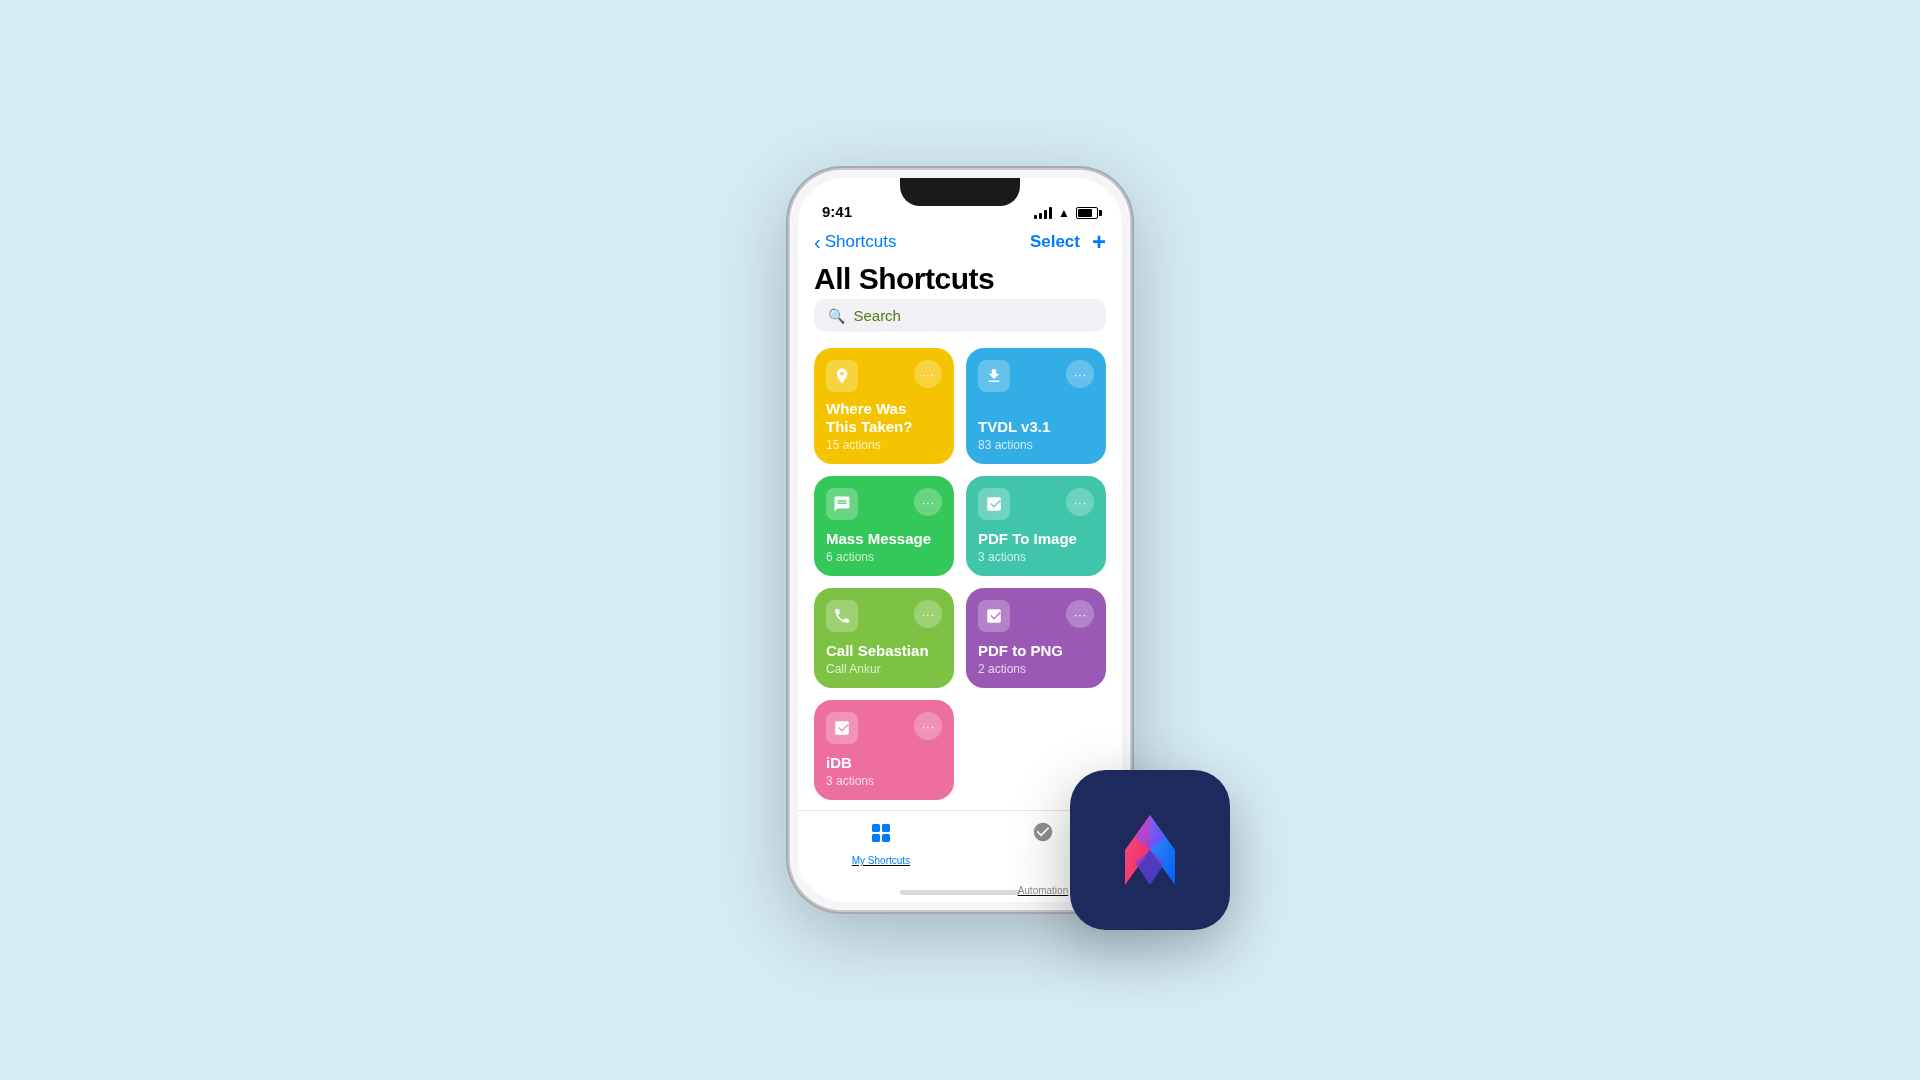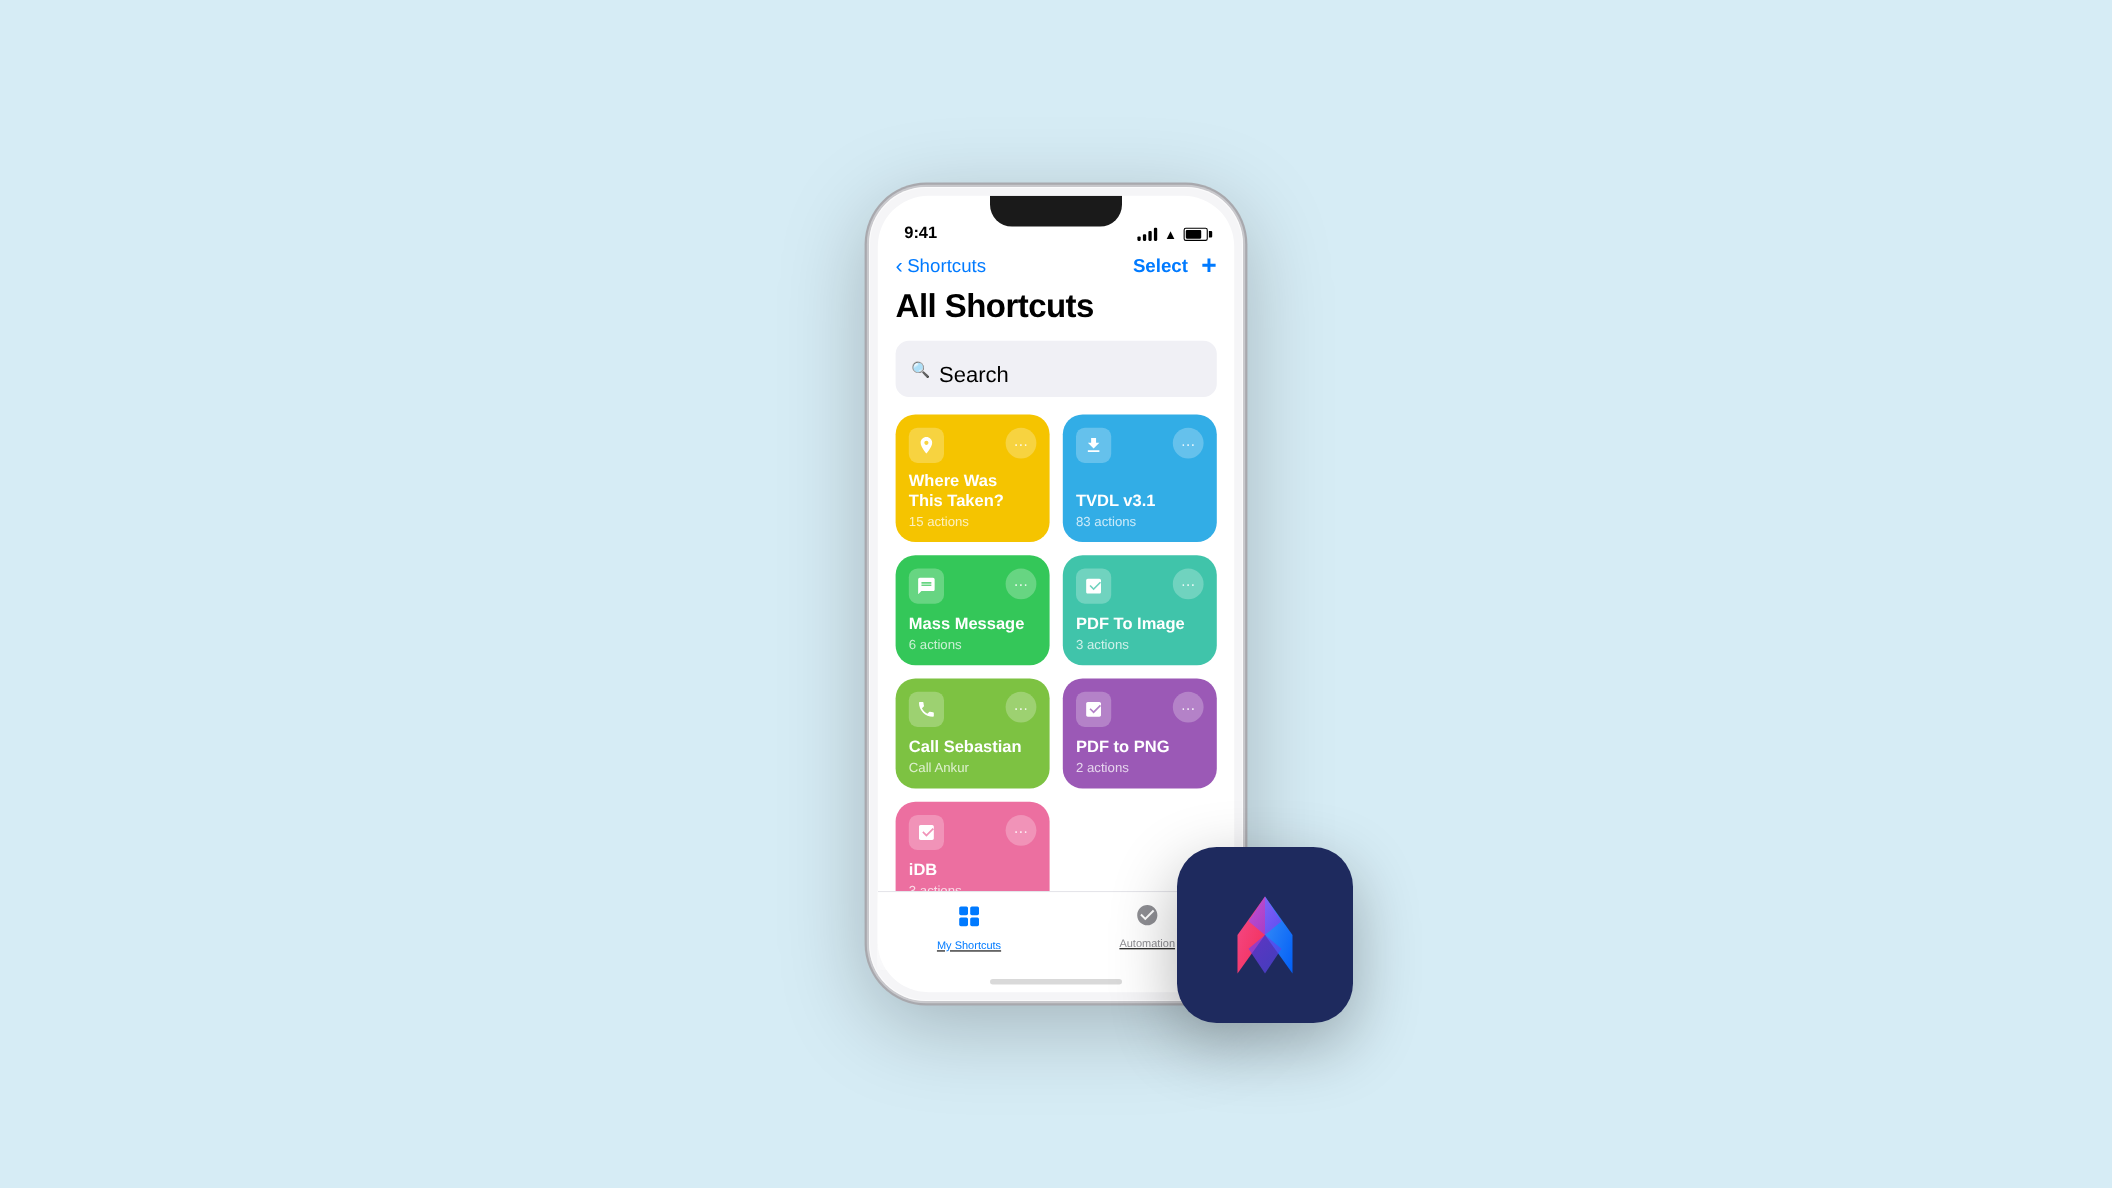--- a/index.html
+++ b/index.html
@@ -203,44 +203,43 @@
       overflow-y: auto;
       padding: 0 16px;
     }
 
     .content::-webkit-scrollbar { display: none; }
 
     .page-title {
       font-size: 30px;
       font-weight: 700;
       color: #000;
-      margin-bottom: 14px;
+      margin-bottom: 3px;
       letter-spacing: -0.5px;
     }
 
     
     .search-bar {
       background: #f0f0f5;
       border-radius: 12px;
       padding: 8px 14px;
       display: flex;
       align-items: center;
       gap: 8px;
       margin-bottom: 16px;
     }
 
     .search-icon-inner {
       color: #8e8e93;
       font-size: 14px;
     }
 
     .search-placeholder {
-      color: #000000;
-      font-size: 20px;
-      margin-top: 12px;
+      color: #4d7c0f;
+      font-size: 15px;
     }
 
     
     .shortcuts-grid {
       display: grid;
       grid-template-columns: 1fr 1fr;
       gap: 12px;
       padding-bottom: 16px;
     }
 
@@ -328,21 +327,21 @@
       font-size: 22px;
     }
 
     .tab-label {
       font-size: 10px;
       font-weight: 500;
     }
 
     .tab-item.active .tab-label { color: #007AFF; }
     .tab-item.active .tab-icon { color: #007AFF; }
-    .tab-item:not(.active) .tab-label { color: #8e8e93; }
+    .tab-item:not(.active) .tab-label { color: #8e8e93; margin-top: 32px; }
     .tab-item:not(.active) .tab-icon { color: #8e8e93; }
 
     
     .home-indicator {
       height: 20px;
       display: flex;
       align-items: center;
       justify-content: center;
       flex-shrink: 0;
     }

